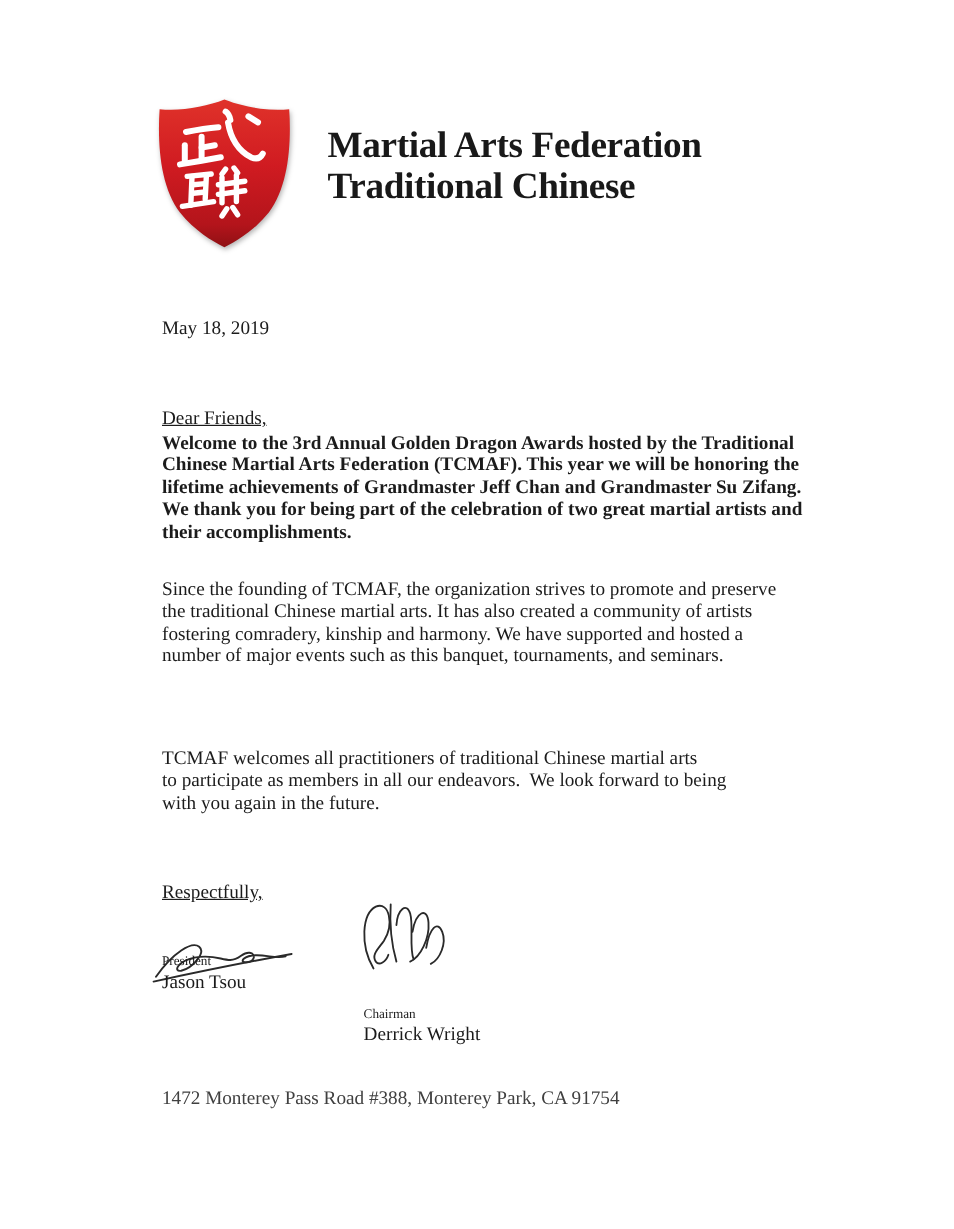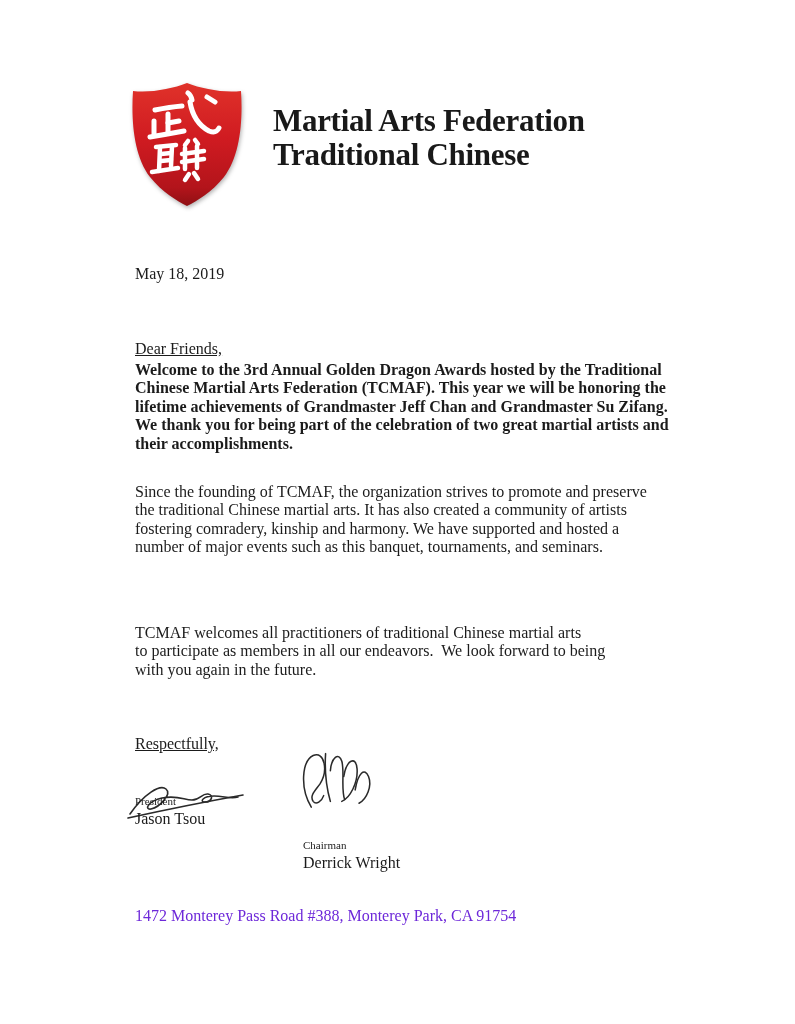--- a/index.html
+++ b/index.html
@@ -48,21 +48,21 @@
   .sig-right { left: 296px; top: 746px; width: 84px;  height: 70px; }
 
   .signer-name  { position: absolute; top: 810px; font-size: 16px; line-height: 18.4px; }
   .signer-title { position: absolute; top: 792px; font-size: 11px; line-height: 18.4px; }
   .col-1 { left: 135px; }
   .col-2 { left: 303px; margin-top: 44px; }
 
   
   .footer {
     position: absolute; left: 135px; top: 905px;
-    font-size: 16px; line-height: 22px; color: #6d28d9; font-family: Liberation Serif, serif;
+    font-size: 16px; line-height: 22px; color: #404040; font-family: Liberation Serif, serif;
   }
 </style>
 </head>
 <body>
 
 <div class="page">
 
   <header class="letterhead">
     <div class="logo">
       <svg viewBox="0 0 130 133" xmlns="http://www.w3.org/2000/svg">

